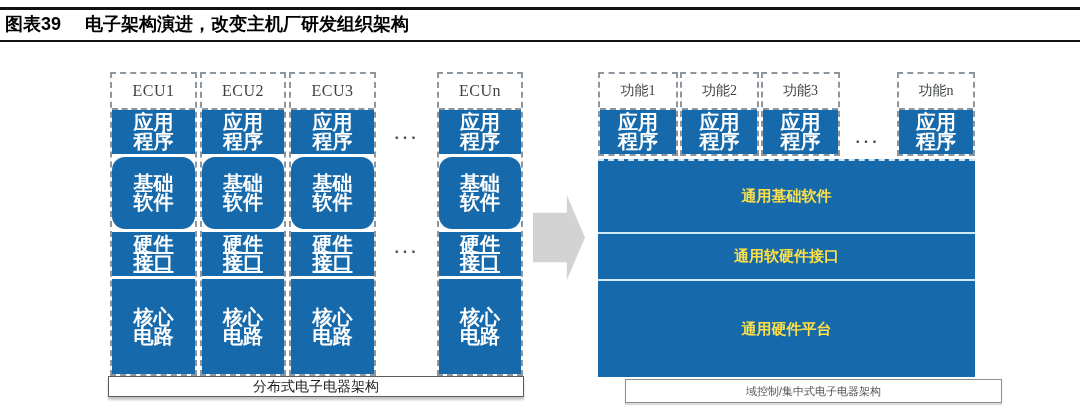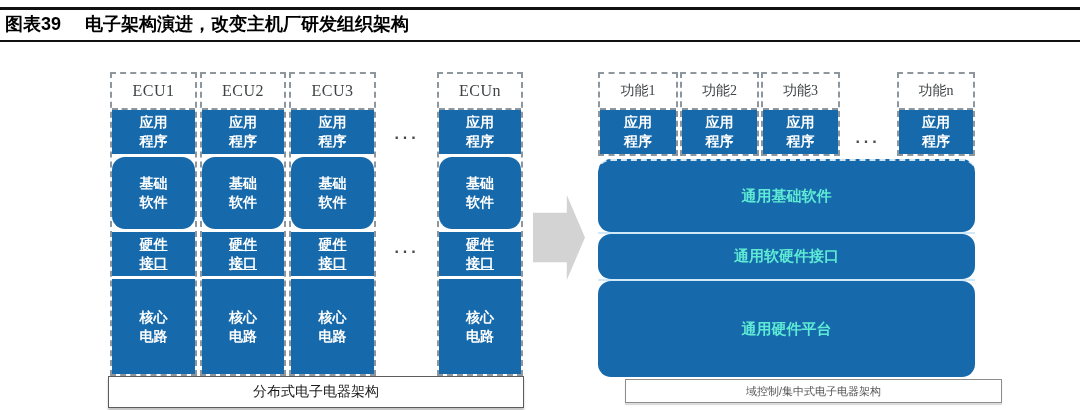--- a/index.html
+++ b/index.html
@@ -12,35 +12,35 @@
   .rule-bottom{position:absolute;left:0;top:40px;width:1080px;height:2px;background:#111;}
   .fig-title{position:absolute;left:5px;top:13px;font-size:18px;line-height:22px;font-weight:bold;color:#000;white-space:nowrap;}
   .fig-title .lbl{margin-right:24px;}
   
   .col{position:absolute;top:72px;border:2px dashed #8f979e;background:#fff;box-sizing:border-box;}
   .col-head{height:34px;display:flex;align-items:center;justify-content:center;
             color:#3f4345;background:#fff;border-bottom:2px dashed #8f979e;font-family:Liberation Serif, serif;}
   .col-head.ecu{font-size:16px;letter-spacing:.5px;}
   .col-head.fn{font-size:14px;}
   .blk{margin-top:3px;display:flex;align-items:center;justify-content:center;text-align:center;
-       color:#fff;font-weight:bold;font-size:14px;line-height:19px;white-space:pre-line;}
+       color:#fff;font-weight:bold;font-size:20px;line-height:19px;white-space:pre-line;}
   .b-app{height:44px;margin-top:0;}
   .b-base{height:72px;border-radius:13px;}
   .b-hw{height:44px;text-decoration:underline;}
   .b-core{height:95px;}
   
   .layers{position:absolute;left:598px;top:159px;width:377px;}
-  .layer{display:flex;align-items:center;justify-content:center;color:#5eead4;font-weight:bold;font-size:15px;border-radius:13px;}
+  .layer{display:flex;align-items:center;justify-content:center;color:#fde047;font-weight:bold;font-size:15px;}
   .l1{height:73px;border-top:2px dashed #cfe3f0;box-sizing:border-box;}
   .l-sep{height:2px;background:#cfe9f8;}
   .l2{height:45px;}
   .l3{height:96px;}
   
   .caption-box{position:absolute;background:#fff;display:flex;align-items:center;justify-content:center;box-sizing:border-box;}
-  .cap-left{left:108px;top:376px;width:416px;height:32px;border:1px solid #5c5c5c;
+  .cap-left{left:108px;top:376px;width:416px;height:21px;border:1px solid #5c5c5c;
             font-size:14px;color:#1a1a1a;box-shadow:0 3px 2px #c6c6c6;}
   .cap-right{left:598px;top:379px;width:377px;height:24px;border:1px solid #8d8d8d;
              font-size:11px;color:#555;box-shadow:0 2px 1px #dcdcdc;margin-left:27px;}
   
   .arrow{position:absolute;left:533px;top:195px;width:52px;height:85px;
          clip-path:polygon(0% 21%,65% 21%,65% 0%,100% 50%,65% 100%,65% 79%,0% 79%);}
   .dots{position:absolute;width:50px;text-align:center;font-size:16px;font-weight:bold;
         letter-spacing:3px;color:#4a4a4a;line-height:16px;}
   .dots-l1{left:382px;top:130px;}
   .dots-l2{left:382px;top:244px;}

